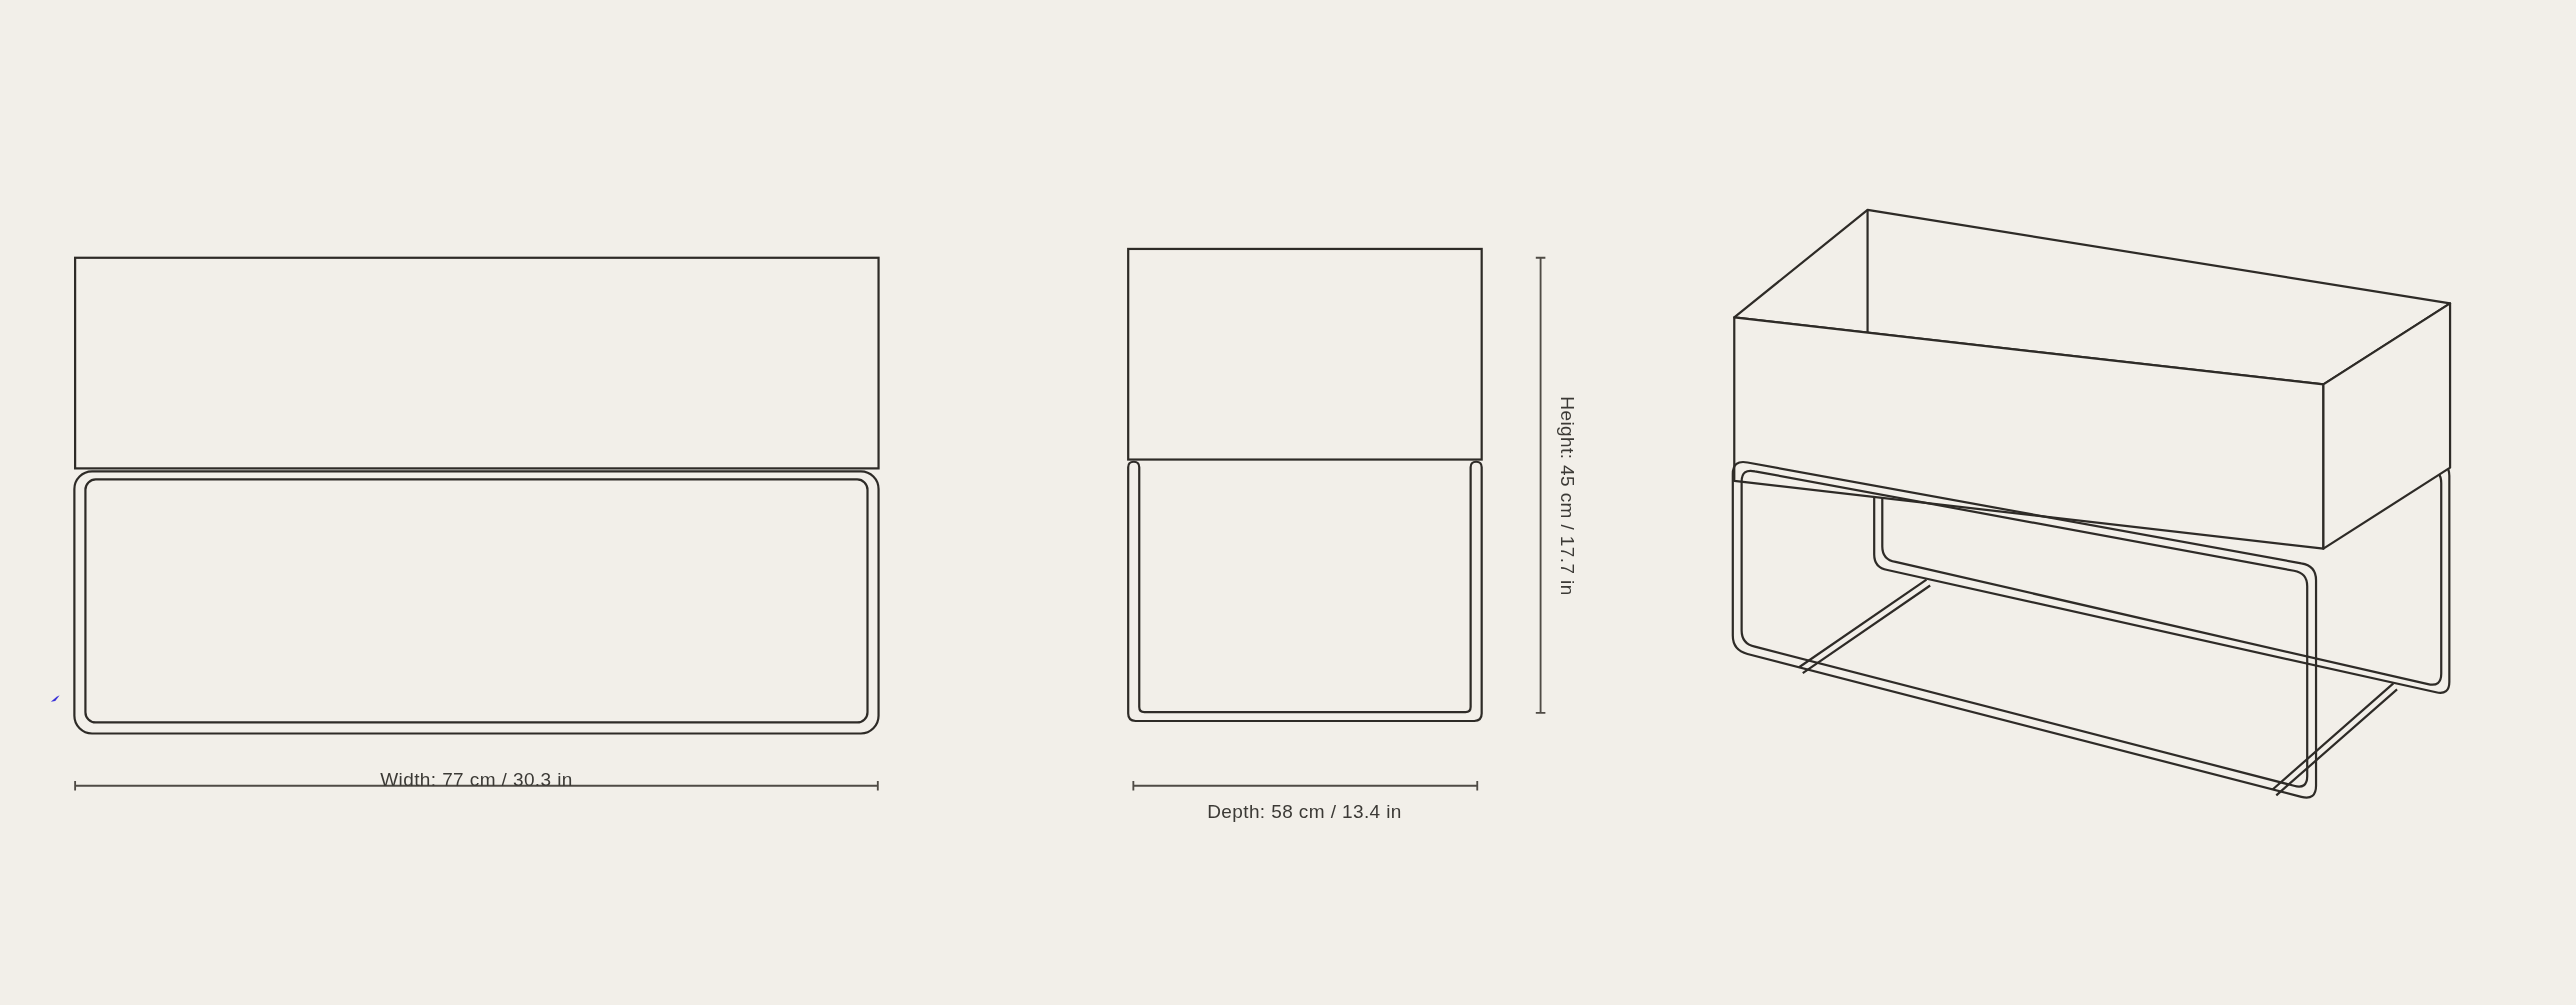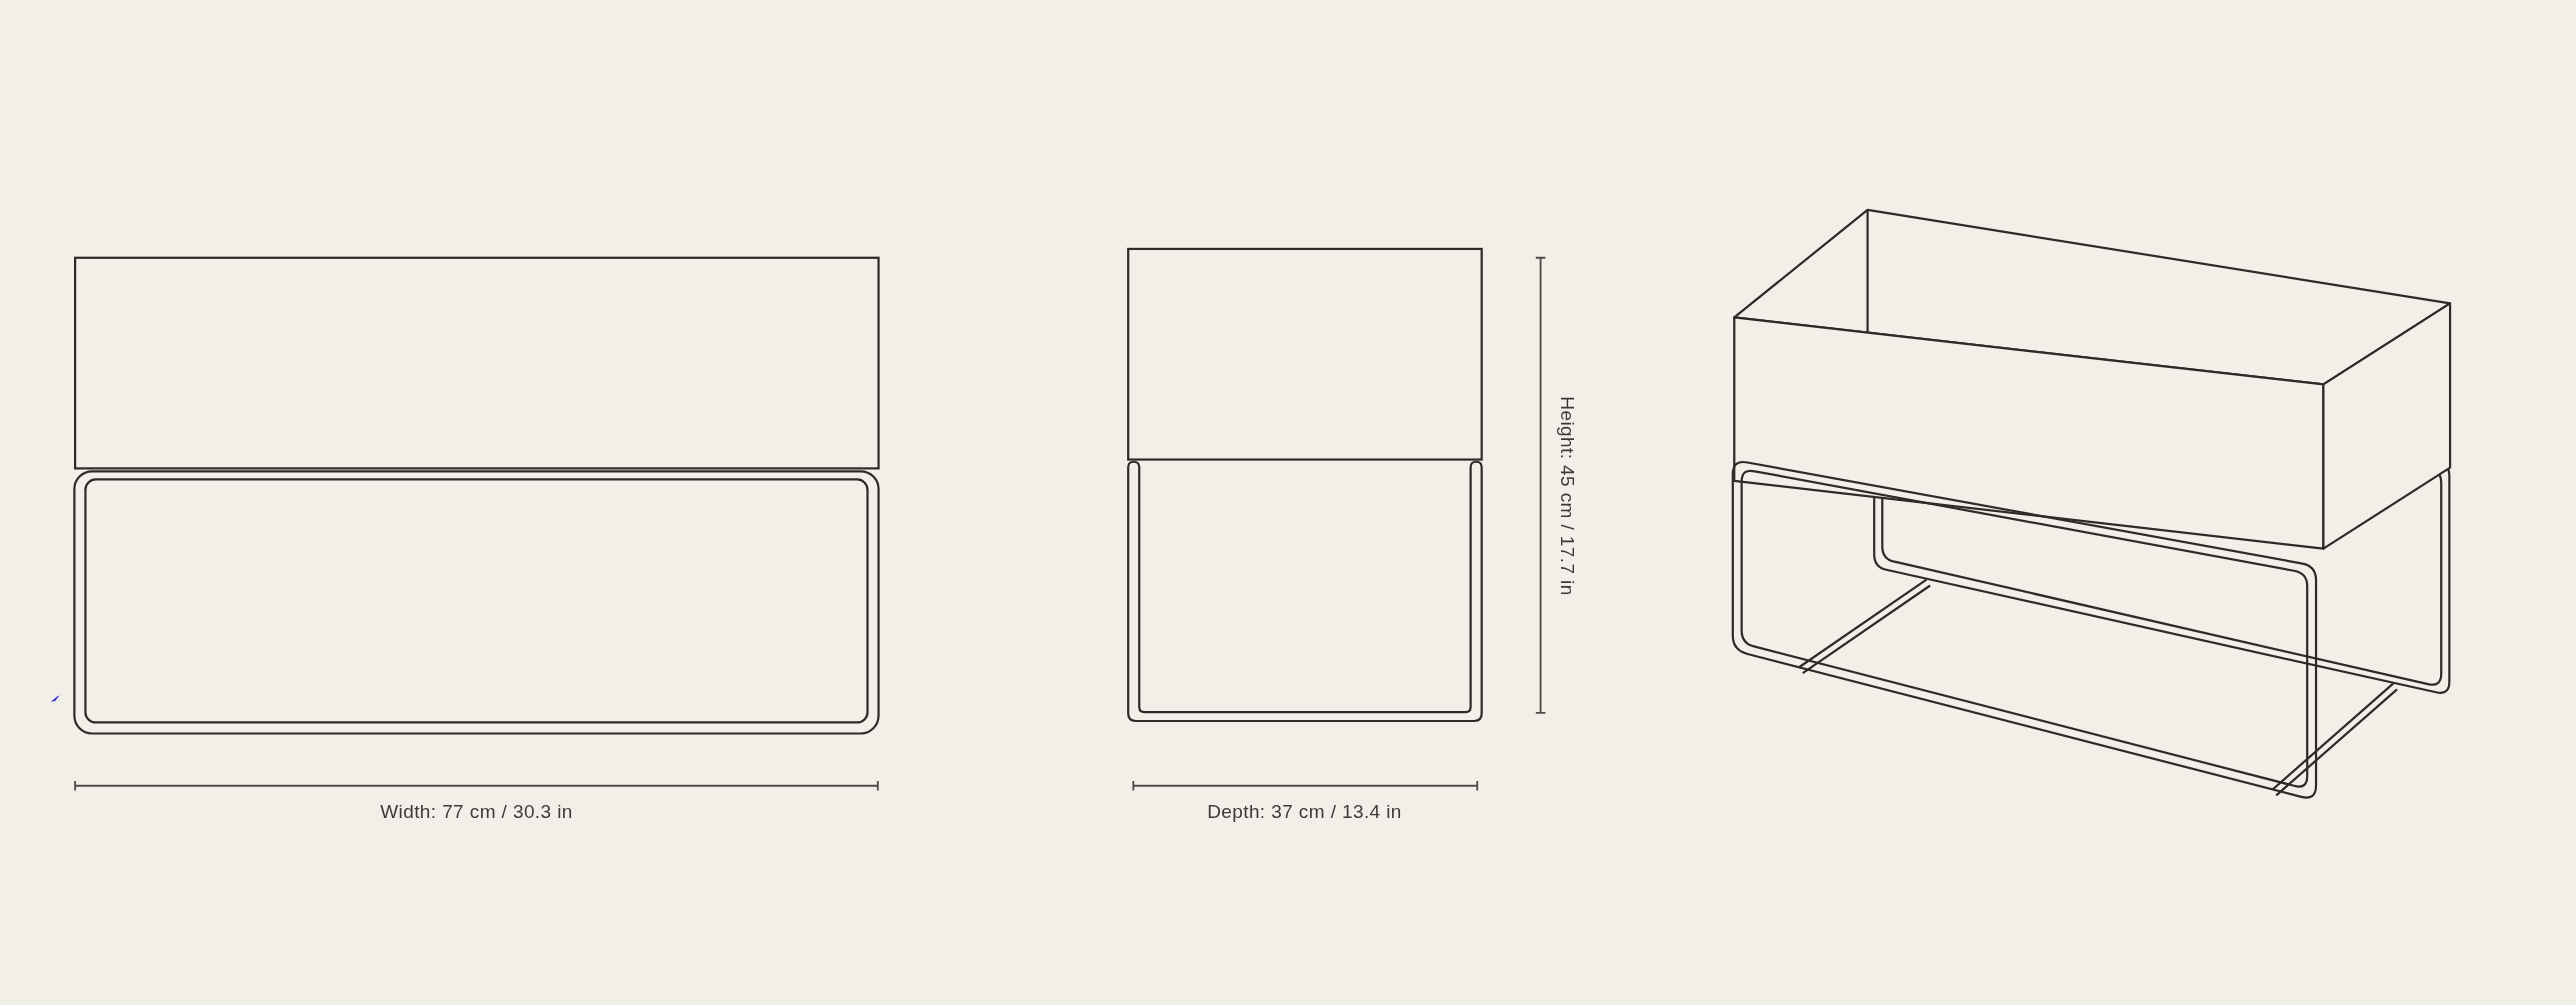--- a/index.html
+++ b/index.html
@@ -99,20 +99,20 @@
 
       <g>
         <path d="M 2353 863 L 2353 644 Q 2353 624 2373 628 L 3125 765 Q 3145 768 3145 788
                  L 3145 1067 Q 3145 1087 3125 1082 L 2373 888 Q 2353 883 2353 863 Z"></path>
         <path d="M 2365 856 L 2365 654 Q 2365 636 2383 640 L 3115 775 Q 3133 778 3133 796
                  L 3133 1054 Q 3133 1072 3115 1067 L 2383 878 Q 2365 874 2365 856 Z"></path>
       </g>
     </g>
   </svg>
 
-  <div class="dim-label" style="left:75px; top:801px; width:803px;">Width: 77 cm / 30.3 in</div>
+  <div class="dim-label" style="left:75px; top:769px; width:803px;">Width: 77 cm / 30.3 in</div>
 
-  <div class="dim-label" style="left:1128px; top:801px; width:353px;">Depth: 37 cm / 13.4 in</div>
+  <div class="dim-label" style="left:1128px; top:801px; width:353px;">Depth: 58 cm / 13.4 in</div>
 
   <div class="dim-label" style="left:1419px; top:485px; width:295px; transform:rotate(90deg); transform-origin:center;">Height: 45 cm / 17.7 in</div>
 
 </div>
 
 
 </body></html>

